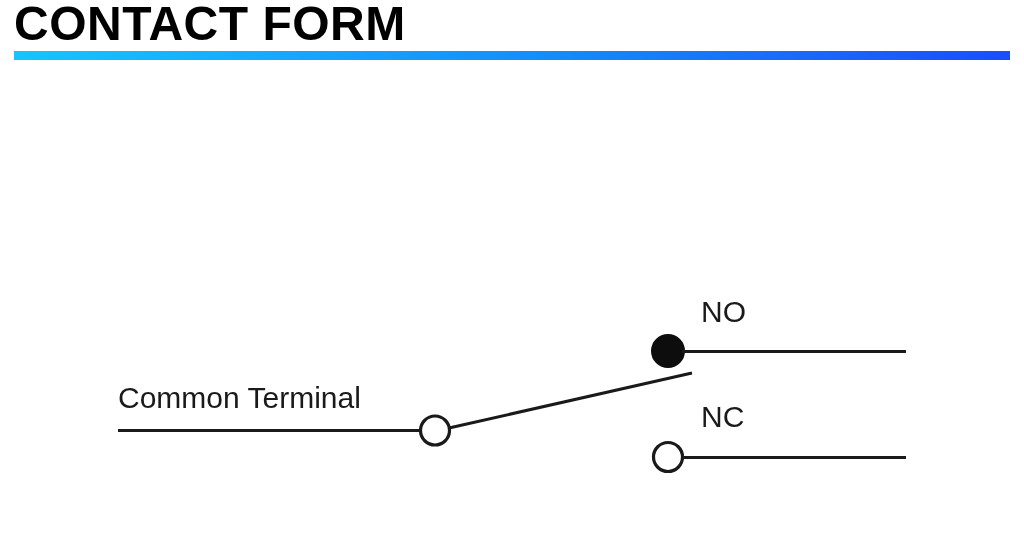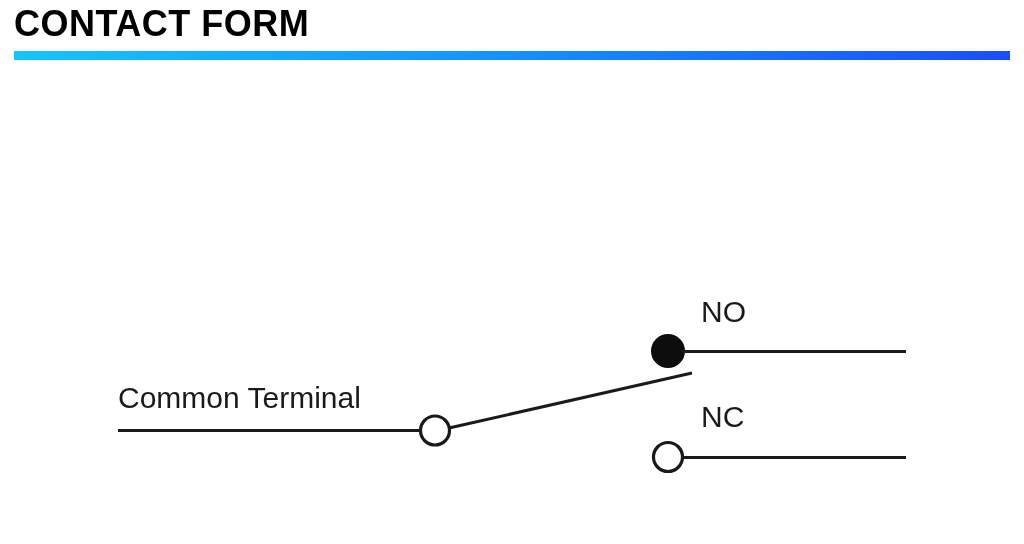--- a/index.html
+++ b/index.html
@@ -18,21 +18,21 @@
     overflow: hidden;
   }
 
   
   .slide-title {
     position: absolute;
     left: 14px;
     top: 2px;
     font-family: "Liberation Sans", sans-serif;
     font-weight: bold;
-    font-size: 36px;
+    font-size: 48px;
     letter-spacing: 0.5px;
     line-height: 44px;
     color: #000000;
     white-space: nowrap;
   }
   .title-rule {
     position: absolute;
     left: 14px;
     top: 51px;
     width: 996px;

